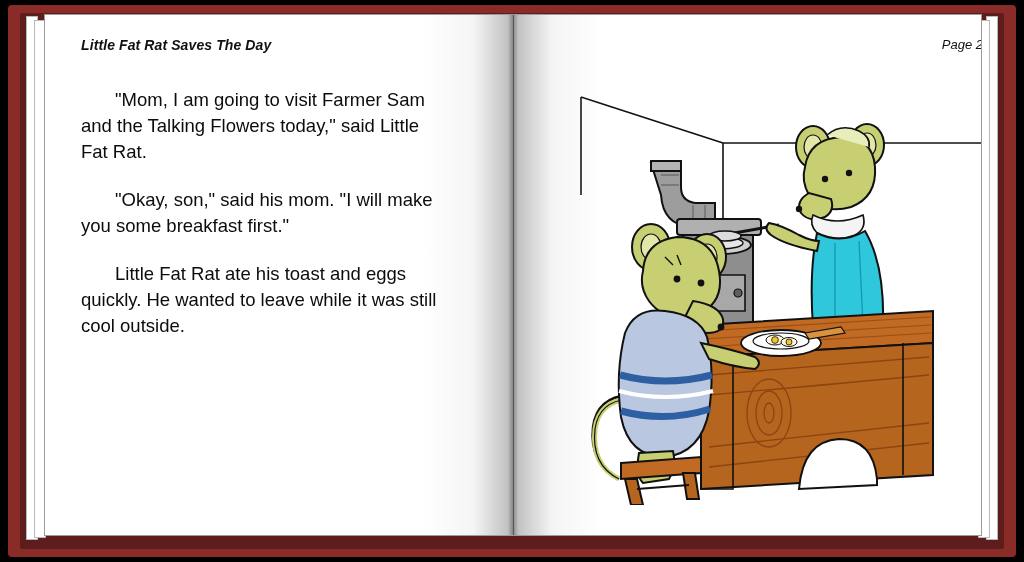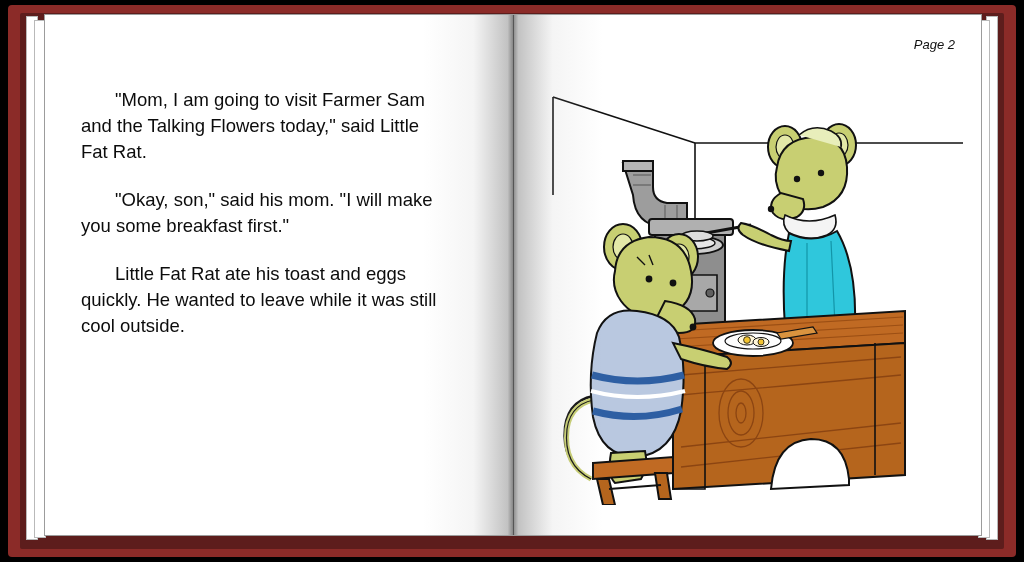--- a/index.html
+++ b/index.html
@@ -65,21 +65,21 @@
     overflow: hidden;
   }
   .page {
     position: absolute;
     top: 0;
     width: 468px;
     height: 520px;
     box-sizing: border-box;
   }
   .page-left  { left: 0; }
-  .page-right { left: 468px; }
+  .page-right { left: 496px; }
 
   
   .gutter {
     position: absolute;
     left: 378px;
     top: 0;
     width: 180px;
     height: 520px;
     background: linear-gradient(to right,
        rgba(255,255,255,0) 0%,
@@ -156,20 +156,21 @@
   </div>
 
   <div class="page-edge edge-left-1"></div>
   <div class="page-edge edge-left-2"></div>
   <div class="page-edge edge-right-1"></div>
   <div class="page-edge edge-right-2"></div>
 
   <div class="spread">
 
     <div class="page page-left">
+      <div class="book-title">Little Fat Rat Saves The Day</div>
 
       <div class="story">
         <p class="para">"Mom, I am going to visit Farmer Sam and the Talking Flowers today," said Little Fat Rat.</p>
         <p class="para">"Okay, son," said his mom. "I will make you some breakfast first."</p>
         <p class="para">Little Fat Rat ate his toast and eggs quickly. He wanted to leave while it was still cool outside.</p>
       </div>
     </div>
 
     <div class="page page-right">
       <div class="page-number">Page 2</div>

